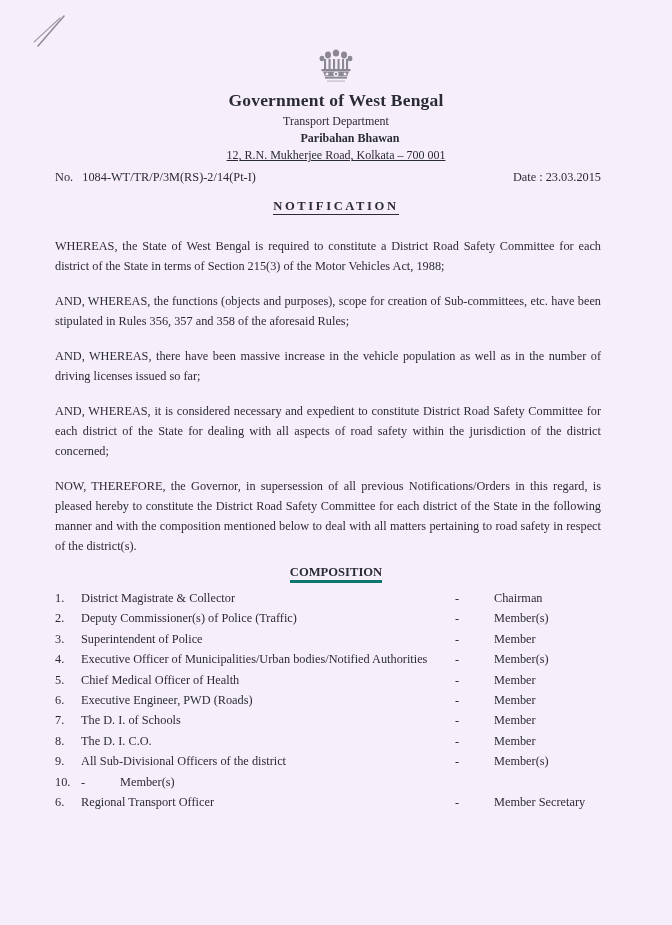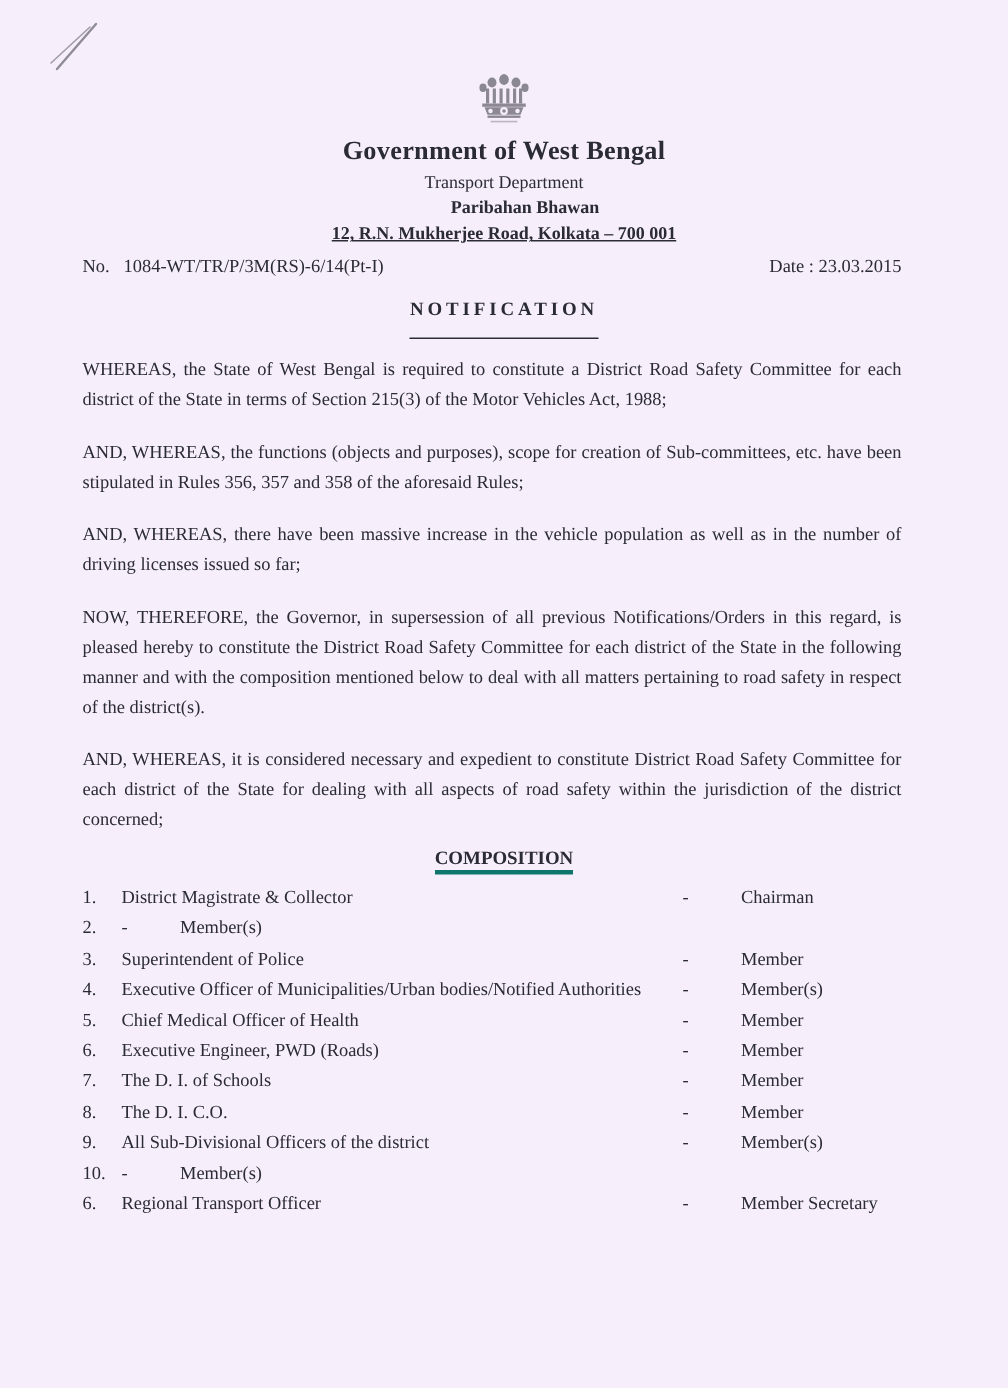--- a/index.html
+++ b/index.html
@@ -64,21 +64,21 @@
   }
   .bhawan {
     font-size: 12px;
     font-weight: bold;
     line-height: 1.35;
     margin-top: 1px;
     padding-left: 28px;
   }
   .address {
     font-size: 12px;
-    font-weight: bold;
+    font-weight: normal;
     text-decoration: underline;
     line-height: 1.4;
     margin-top: 1px;
   }
 
   .meta-row {
     position: absolute;
     top: 170px;
     left: 55px;
     width: 550px;
@@ -95,21 +95,21 @@
     top: 199px;
     left: 0;
     width: 672px;
     text-align: center;
     font-size: 12.6px;
     font-weight: bold;
     letter-spacing: 2.6px;
   }
   .notif-heading span {
     border-bottom: 1px solid #2b2b36;
-    padding-bottom: 12px;
+    padding-bottom: 1px;
   }
 
   .body-text {
     position: absolute;
     top: 236px;
     left: 55px;
     width: 546px;
   }
   .para {
     font-size: 12.3px;
@@ -199,49 +199,50 @@
   </div>
 
   <div class="header-block">
     <div class="gov-title">Government of West Bengal</div>
     <div class="dept-title">Transport Department</div>
     <div class="bhawan">Paribahan Bhawan</div>
     <div class="address">12, R.N. Mukherjee Road, Kolkata – 700 001</div>
   </div>
 
   <div class="meta-row">
-    <div class="ref-no">No.   1084-WT/TR/P/3M(RS)-6/14(Pt-I)</div>
+    <div class="ref-no">No.   1084-WT/TR/P/3M(RS)-2/14(Pt-I)</div>
     <div class="date-txt">Date : 23.03.2015</div>
   </div>
 
   <div class="notif-heading">
     <span>NOTIFICATION</span>
   </div>
 
   <div class="body-text">
     <p class="para">WHEREAS, the State of West Bengal is required to constitute a District Road Safety Committee for each district of the State in terms of Section 215(3) of the Motor Vehicles Act, 1988;</p>
     <p class="para">AND, WHEREAS, the functions (objects and purposes), scope for creation of Sub-committees, etc. have been stipulated in Rules 356, 357 and 358 of the aforesaid Rules;</p>
     <p class="para">AND, WHEREAS, there have been massive increase in the vehicle population as well as in the number of driving licenses issued so far;</p>
+    <p class="para">AND, WHEREAS, it is considered necessary and expedient to constitute District Road Safety Committee for each district of the State for dealing with all aspects of road safety within the jurisdiction of the district concerned;</p>
     <p class="para">NOW, THEREFORE, the Governor, in supersession of all previous Notifications/Orders in this regard, is pleased hereby to constitute the District Road Safety Committee for each district of the State in the following manner and with the composition mentioned below to deal with all matters pertaining to road safety in respect of the district(s).</p>
-    <p class="para">AND, WHEREAS, it is considered necessary and expedient to constitute District Road Safety Committee for each district of the State for dealing with all aspects of road safety within the jurisdiction of the district concerned;</p>
   </div>
 
   <div class="comp-heading">
     <span>COMPOSITION</span>
   </div>
 
   <div class="comp-list">
     <div class="comp-row">
       <span class="c-num">1.</span>
       <span class="c-office">District Magistrate &amp; Collector</span>
       <span class="c-dash">-</span>
       <span class="c-role">Chairman</span>
     </div>
     <div class="comp-row">
       <span class="c-num">2.</span>
+      <span class="c-office">Deputy Commissioner(s) of Police (Traffic)</span>
       <span class="c-dash">-</span>
       <span class="c-role">Member(s)</span>
     </div>
     <div class="comp-row">
       <span class="c-num">3.</span>
       <span class="c-office">Superintendent of Police</span>
       <span class="c-dash">-</span>
       <span class="c-role">Member</span>
     </div>
     <div class="comp-row">

